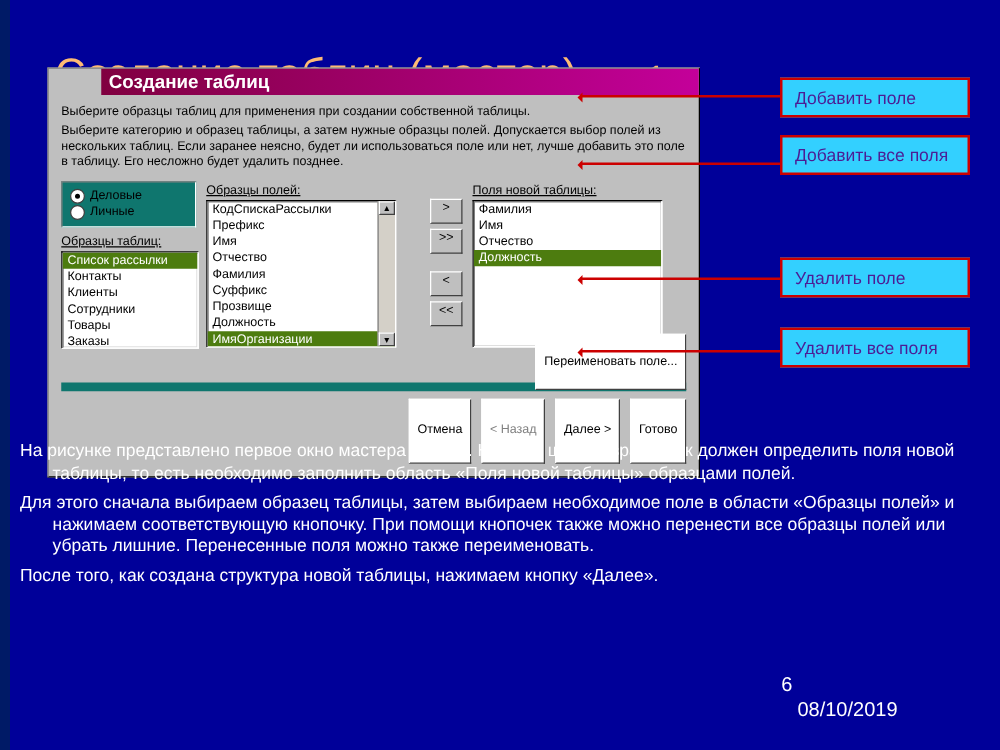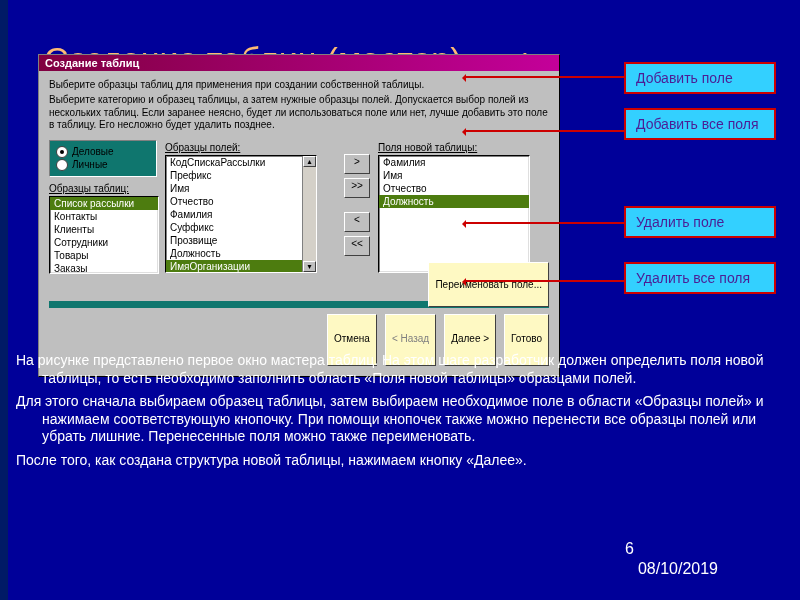--- a/index.html
+++ b/index.html
@@ -28,21 +28,22 @@
   border-right-color:#000; border-bottom-color:#000;
   font-family:Tahoma, Arial, sans-serif;
   font-size:10px;
   color:#000;
 }
 .titlebar{
   background:linear-gradient(90deg,#800040,#c4009a);
   color:#fff;
   font-weight:700;
   padding:2px 6px;
-  font-size:11px;
+  font-size:15px;
+  margin-left:42px;
 }
 .dlg-body{padding:8px 10px 10px 10px}
 .instr1{font-size:10px;margin-bottom:4px}
 .instr2{font-size:10px;line-height:1.25;margin-bottom:8px}
 .cols{display:flex; gap:8px}
 .col-left{width:108px}
 .col-mid{flex:1}
 .col-btns{display:flex;flex-direction:column;gap:4px;margin-top:14px}
 .col-right{flex:1}
 .radiogroup{
@@ -80,21 +81,21 @@
 .scrollbar::after{content:'▾';position:absolute;bottom:0;left:0;right:0;display:block;font-size:8px;text-align:center;background:#bfbfbf;border:1px solid #fff;border-right-color:#404040;border-bottom-color:#404040}
 .winbtn{
   width:24px;height:18px;
   background:#bfbfbf;
   border:1px solid #fff;
   border-right-color:#404040;border-bottom-color:#404040;
   font-size:10px;text-align:center;line-height:14px;color:#000;
 }
 .widebtn{
   height:18px;padding:16px 6px;
-  background:#fef9c3;
+  background:#ffffff;
   border:1px solid #fff;
   border-right-color:#404040;border-bottom-color:#404040;
   font-size:10px;line-height:16px;text-align:right;color:#000;
   white-space:nowrap;
 }
 .widebtn.disabled{color:#808080}
 .btnrow{
   display:flex;gap:8px;justify-content:flex-end;
   margin-top:8px;padding-top:6px;border-top:7px solid #0f766e;
 }

